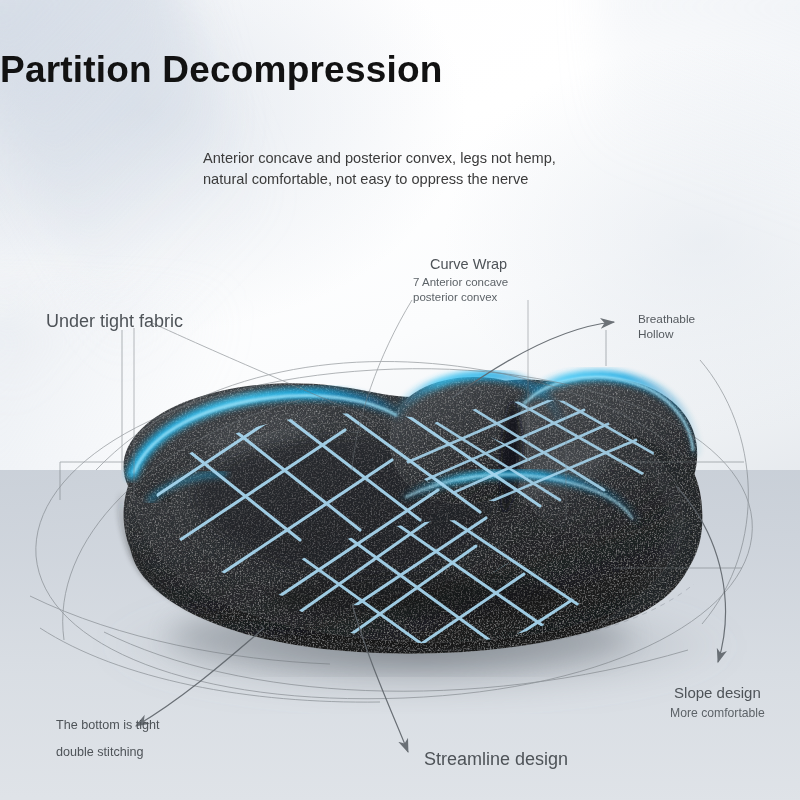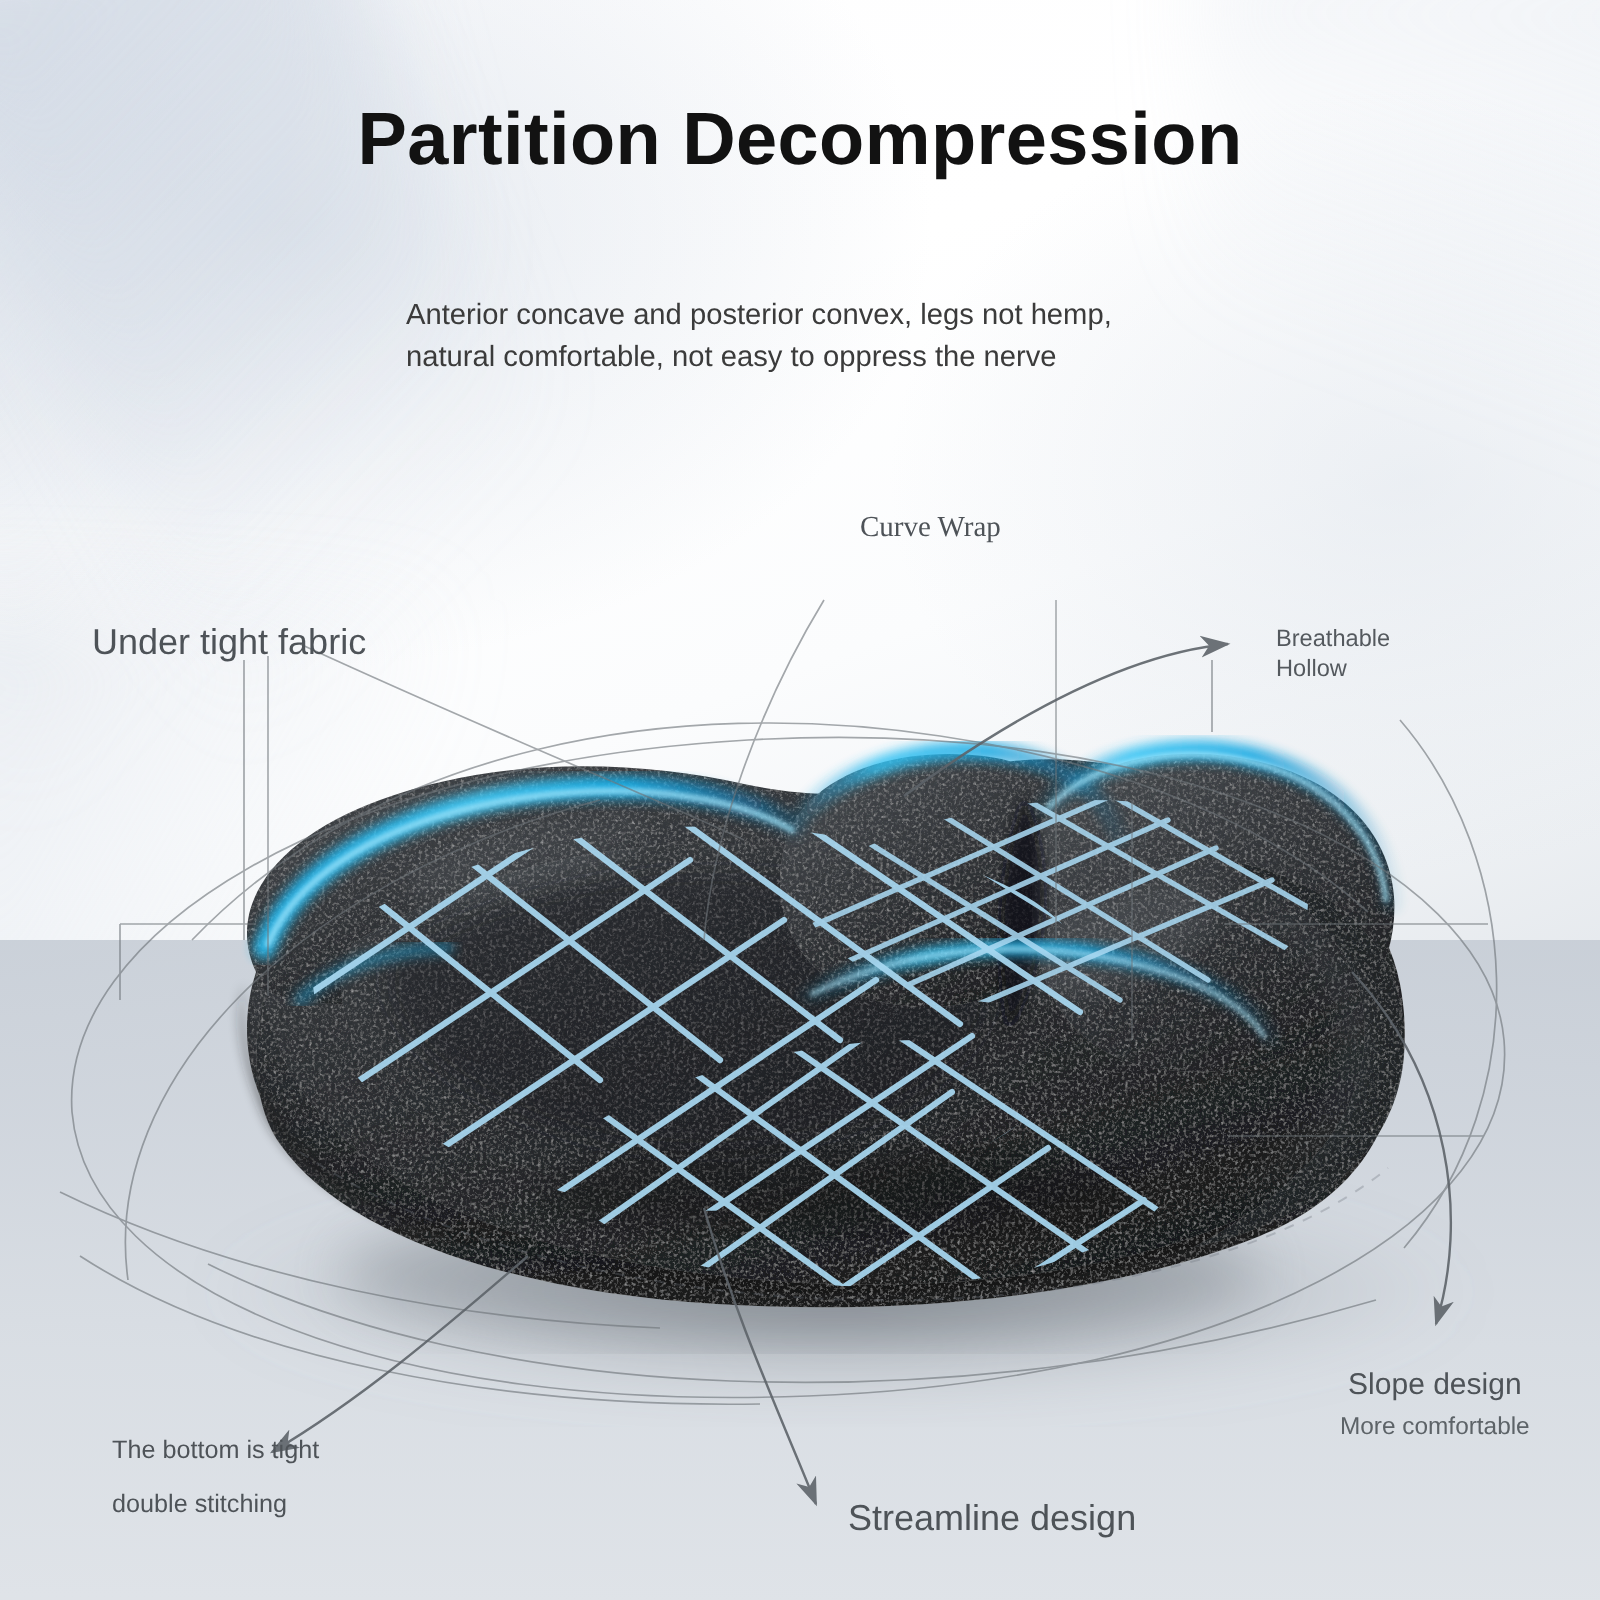--- a/index.html
+++ b/index.html
@@ -31,35 +31,35 @@
 
   
   .floor{position:absolute;left:0;top:470px;width:800px;height:330px;
     background:linear-gradient(180deg,rgba(196,203,212,.85) 0%,rgba(205,211,219,.92) 26%,rgba(216,221,227,.95) 62%,rgba(223,227,232,.98) 100%);}
 
   svg.layer{position:absolute;left:0;top:0;width:800px;height:800px;overflow:visible;}
   svg.layer.nohit{pointer-events:none;}
 
   
   .title{
-    position:absolute;left:0;top:50px;width:800px;text-align:center;
+    position:absolute;left:0;top:50px;width:800px;
     font-size:37px;font-weight:700;color:#121212;letter-spacing:.2px;
     line-height:1.1;
   }
   .subtitle{
     position:absolute;left:203px;top:148px;width:470px;
     font-size:14.6px;color:#3b3b3b;line-height:1.42;font-weight:400;
   }
   .ann{position:absolute;color:#555b60;font-weight:400;}
   .ann .hd{font-size:18px;color:#4e5358;line-height:1.25;}
   .ann .sb{font-size:11.5px;color:#5d6368;line-height:1.3;}
 
   #ann-under-tight-fabric{left:46px;top:310px;}
   #ann-curve-wrap{left:430px;top:255px;}
-  #ann-curve-wrap .hd{font-size:14.5px;font-family:Liberation Serif, serif;}
+  #ann-curve-wrap .hd{font-size:14.5px;}
   #ann-curve-wrap .sb{margin-top:2px;margin-left:-17px;width:120px;}
   #ann-breathable-hollow{left:638px;top:312px;}
   #ann-breathable-hollow .sb{font-size:11.8px;color:#54595e;line-height:1.28;}
   #ann-slope-design{left:670px;top:684px;text-align:center;}
   #ann-slope-design .hd{font-size:15px;}
   #ann-slope-design .sb{font-size:12.2px;margin-top:3px;}
   #ann-bottom-tight{left:56px;top:718px;}
   #ann-bottom-tight .hd{font-size:12.6px;}
   #ann-bottom-tight .sb{font-size:12.6px;color:#4e5358;margin-top:10px;}
   #ann-streamline-design{left:424px;top:748px;}
@@ -334,20 +334,21 @@
   <div class="title">Partition Decompression</div>
   <div class="subtitle" style="white-space:pre-line;">Anterior concave and posterior convex, legs not hemp,
 natural comfortable, not easy to oppress the nerve</div>
 
   <div class="ann" id="ann-under-tight-fabric">
     <div class="hd">Under tight fabric</div>
   </div>
 
   <div class="ann" id="ann-curve-wrap">
     <div class="hd">Curve Wrap</div>
+    <div class="sb">7 Anterior concave posterior convex</div>
   </div>
 
   <div class="ann" id="ann-breathable-hollow">
     <div class="sb" style="white-space:pre-line;">Breathable
 Hollow</div>
   </div>
 
   <div class="ann" id="ann-slope-design">
     <div class="hd">Slope design</div>
     <div class="sb">More comfortable</div>

